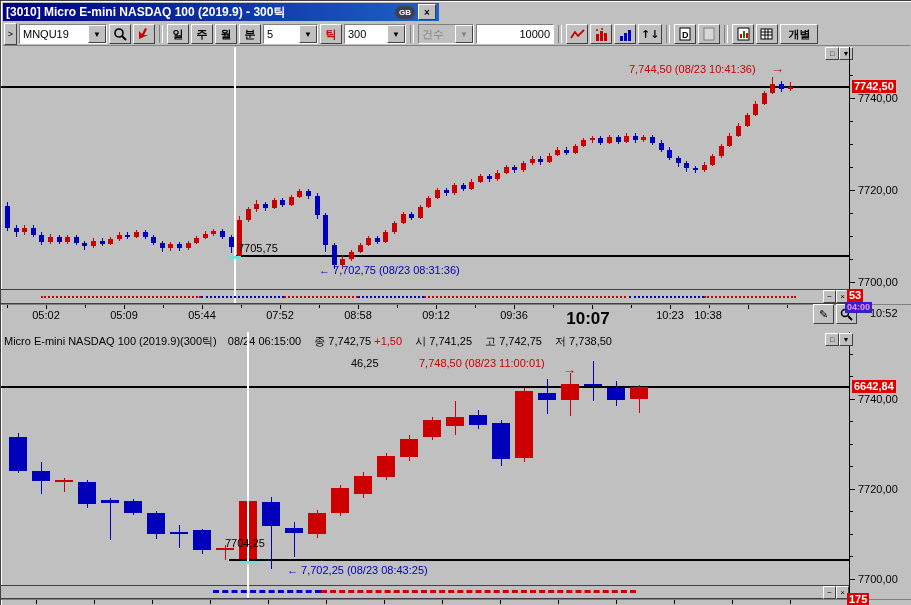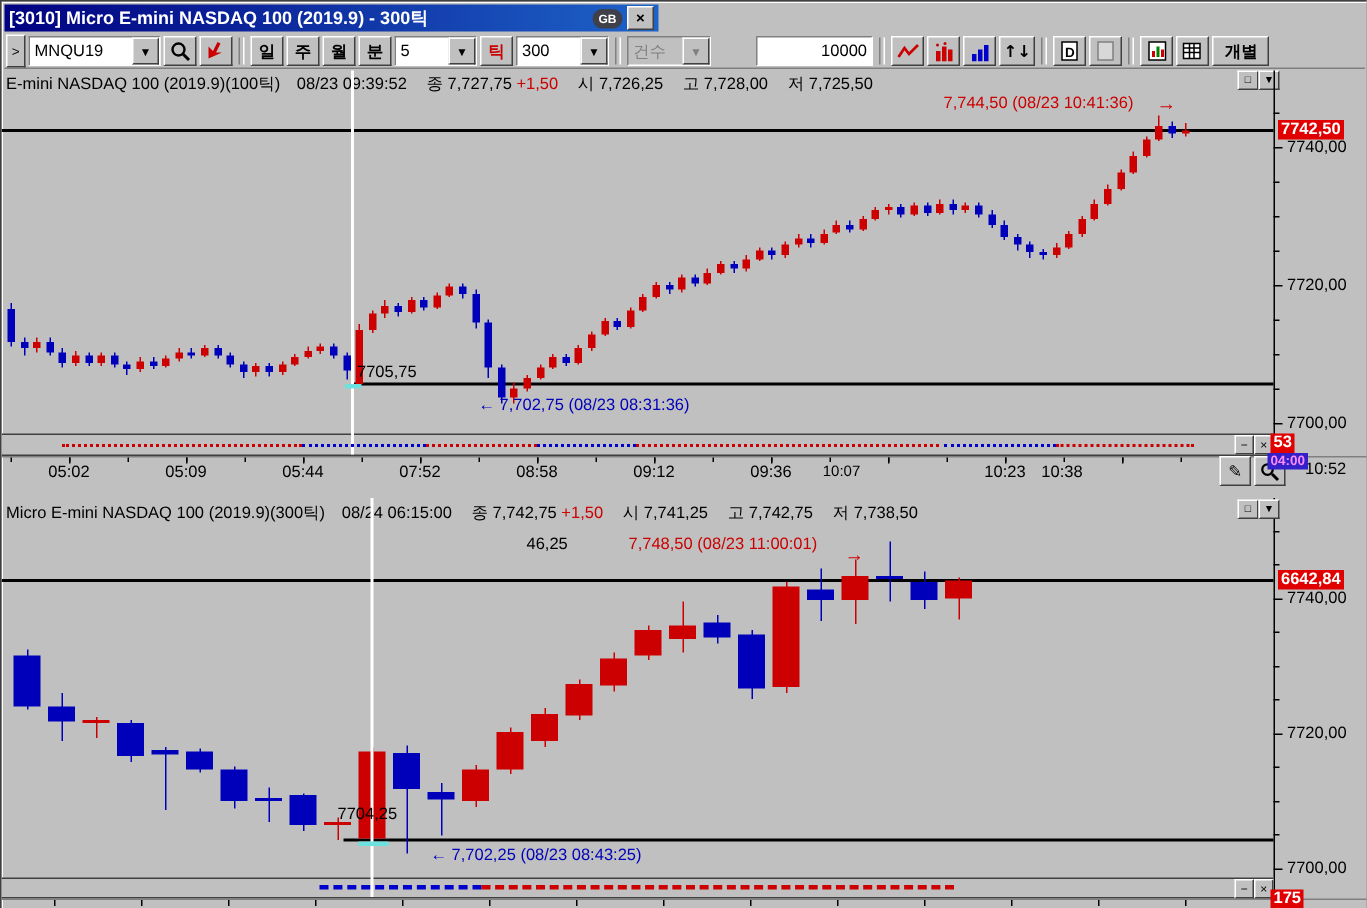--- a/index.html
+++ b/index.html
@@ -23,21 +23,21 @@
     border-color:#fff #404040 #404040 #fff;font-size:11px;font-weight:bold;display:flex;align-items:center;
     justify-content:center;padding:0 2px;}
   .combo{height:20px;box-sizing:border-box;background:#fff;border:1px solid;border-color:#808080 #fff #fff #808080;
     display:flex;align-items:center;font-size:11px;padding-left:3px;}
   .combo .cv{flex:1;white-space:nowrap;}
   .carr{width:16px;height:16px;background:#c0c0c0;border:1px solid;border-color:#fff #404040 #404040 #fff;
     font-size:8px;display:flex;align-items:center;justify-content:center;margin-left:2px;}
   .tsep{width:2px;height:18px;border-left:1px solid #808080;border-right:1px solid #fff;margin:0 2px;}
   .tinput{height:20px;width:78px;box-sizing:border-box;background:#fff;border:1px solid;
     border-color:#808080 #fff #fff #808080;font-size:11px;text-align:right;padding-right:3px;
-    font-family:"Liberation Sans",sans-serif;margin-left:28px;}
+    font-family:"Liberation Sans",sans-serif;}
   .hdr{position:absolute;left:3px;height:13px;white-space:nowrap;font-size:11px;color:#000;}
   .hdr .lab{margin-left:10px;}
   .hdr .red{color:#cc0000;}
   .winbtns{position:absolute;display:flex;}
   .wb{width:12px;height:11px;background:#c0c0c0;border:1px solid;border-color:#fff #404040 #404040 #fff;
     font-size:7px;display:flex;align-items:center;justify-content:center;}
   .mini{width:11px;height:11px;background:#c0c0c0;border:1px solid;border-color:#fff #404040 #404040 #fff;
     font-size:8px;line-height:8px;display:flex;align-items:center;justify-content:center;}
   .badge-red{position:absolute;background:#e00000;color:#fff;font-weight:bold;font-size:11px;
     padding:0 2px;height:13px;line-height:13px;z-index:8;}
@@ -151,33 +151,20 @@
           <rect x="1" y="1" width="11" height="10" fill="#fff" stroke="#000"></rect>
           <line x1="1" y1="4" x2="12" y2="4" stroke="#000"></line>
           <line x1="1" y1="7" x2="12" y2="7" stroke="#000"></line>
           <line x1="5" y1="1" x2="5" y2="11" stroke="#000"></line>
           <line x1="8" y1="1" x2="8" y2="11" stroke="#000"></line>
         </svg>
     </div>
     <div class="tbtn" style="min-width:38px">개별</div>
   </div>
 
-  <div class="hdr" style="top:47px">
-    <span>E-mini NASDAQ 100 (2019.9)(100틱)</span>
-    <span style="margin-left:8px">08/23 09:39:52</span>
-    <span class="lab">종</span>
-    <span>7,727,75</span>
-    <span class="red">+1,50</span>
-    <span class="lab">시</span>
-    <span>7,726,25</span>
-    <span class="lab">고</span>
-    <span>7,728,00</span>
-    <span class="lab">저</span>
-    <span>7,725,50</span>
-  </div>
   <div class="winbtns" style="left:824px;top:46px">
     <div class="wb">□</div>
     <div class="wb">▼</div>
   </div>
 
   <div class="abs" style="left:0;top:61px;width:848px;height:227px;"></div>
   <div class="abs" style="left:0;top:346px;width:848px;height:237px;"></div>
 
   <div class="abs" style="left:848px;top:46px;width:1px;height:256px;background:#000;"></div>
   <div class="abs" style="left:848px;top:331px;width:1px;height:266px;background:#000;"></div>
@@ -497,21 +484,21 @@
       <div style="position: absolute; left: 201px; top: 4px; font-size: 11px; transform: translateX(-50%); white-space: nowrap;">05:44</div>
       <div style="position: absolute; left: 278.5px; top: 0px; width: 1px; height: 4px; background: rgb(0, 0, 0);"></div>
       <div style="position: absolute; left: 279px; top: 4px; font-size: 11px; transform: translateX(-50%); white-space: nowrap;">07:52</div>
       <div style="position: absolute; left: 356.5px; top: 0px; width: 1px; height: 4px; background: rgb(0, 0, 0);"></div>
       <div style="position: absolute; left: 357px; top: 4px; font-size: 11px; transform: translateX(-50%); white-space: nowrap;">08:58</div>
       <div style="position: absolute; left: 434.5px; top: 0px; width: 1px; height: 4px; background: rgb(0, 0, 0);"></div>
       <div style="position: absolute; left: 435px; top: 4px; font-size: 11px; transform: translateX(-50%); white-space: nowrap;">09:12</div>
       <div style="position: absolute; left: 512.5px; top: 0px; width: 1px; height: 4px; background: rgb(0, 0, 0);"></div>
       <div style="position: absolute; left: 513px; top: 4px; font-size: 11px; transform: translateX(-50%); white-space: nowrap;">09:36</div>
       <div style="position: absolute; left: 590.5px; top: 0px; width: 1px; height: 4px; background: rgb(0, 0, 0);"></div>
-      <div style="position: absolute; left: 560px; top: 4px; font-size: 10px; transform: translateX(-50%); white-space: nowrap;">10:07</div>
+      <div style="position: absolute; left: 587px; top: 4px; font-size: 17px; transform: translateX(-50%); white-space: nowrap; font-weight: bold;">10:07</div>
       <div style="position: absolute; left: 668.5px; top: 0px; width: 1px; height: 4px; background: rgb(0, 0, 0);"></div>
       <div style="position: absolute; left: 669px; top: 4px; font-size: 11px; transform: translateX(-50%); white-space: nowrap;">10:23</div>
       <div style="position: absolute; left: 746.5px; top: 0px; width: 1px; height: 4px; background: rgb(0, 0, 0);"></div>
       <div style="position: absolute; left: 707px; top: 4px; font-size: 11px; transform: translateX(-50%); white-space: nowrap;">10:38</div>
       <div style="position: absolute; left: 6px; top: 0px; width: 1px; height: 3px; background: rgb(0, 0, 0);"></div>
       <div style="position: absolute; left: 45px; top: 0px; width: 1px; height: 3px; background: rgb(0, 0, 0);"></div>
       <div style="position: absolute; left: 84px; top: 0px; width: 1px; height: 3px; background: rgb(0, 0, 0);"></div>
       <div style="position: absolute; left: 123px; top: 0px; width: 1px; height: 3px; background: rgb(0, 0, 0);"></div>
       <div style="position: absolute; left: 162px; top: 0px; width: 1px; height: 3px; background: rgb(0, 0, 0);"></div>
       <div style="position: absolute; left: 201px; top: 0px; width: 1px; height: 3px; background: rgb(0, 0, 0);"></div>

